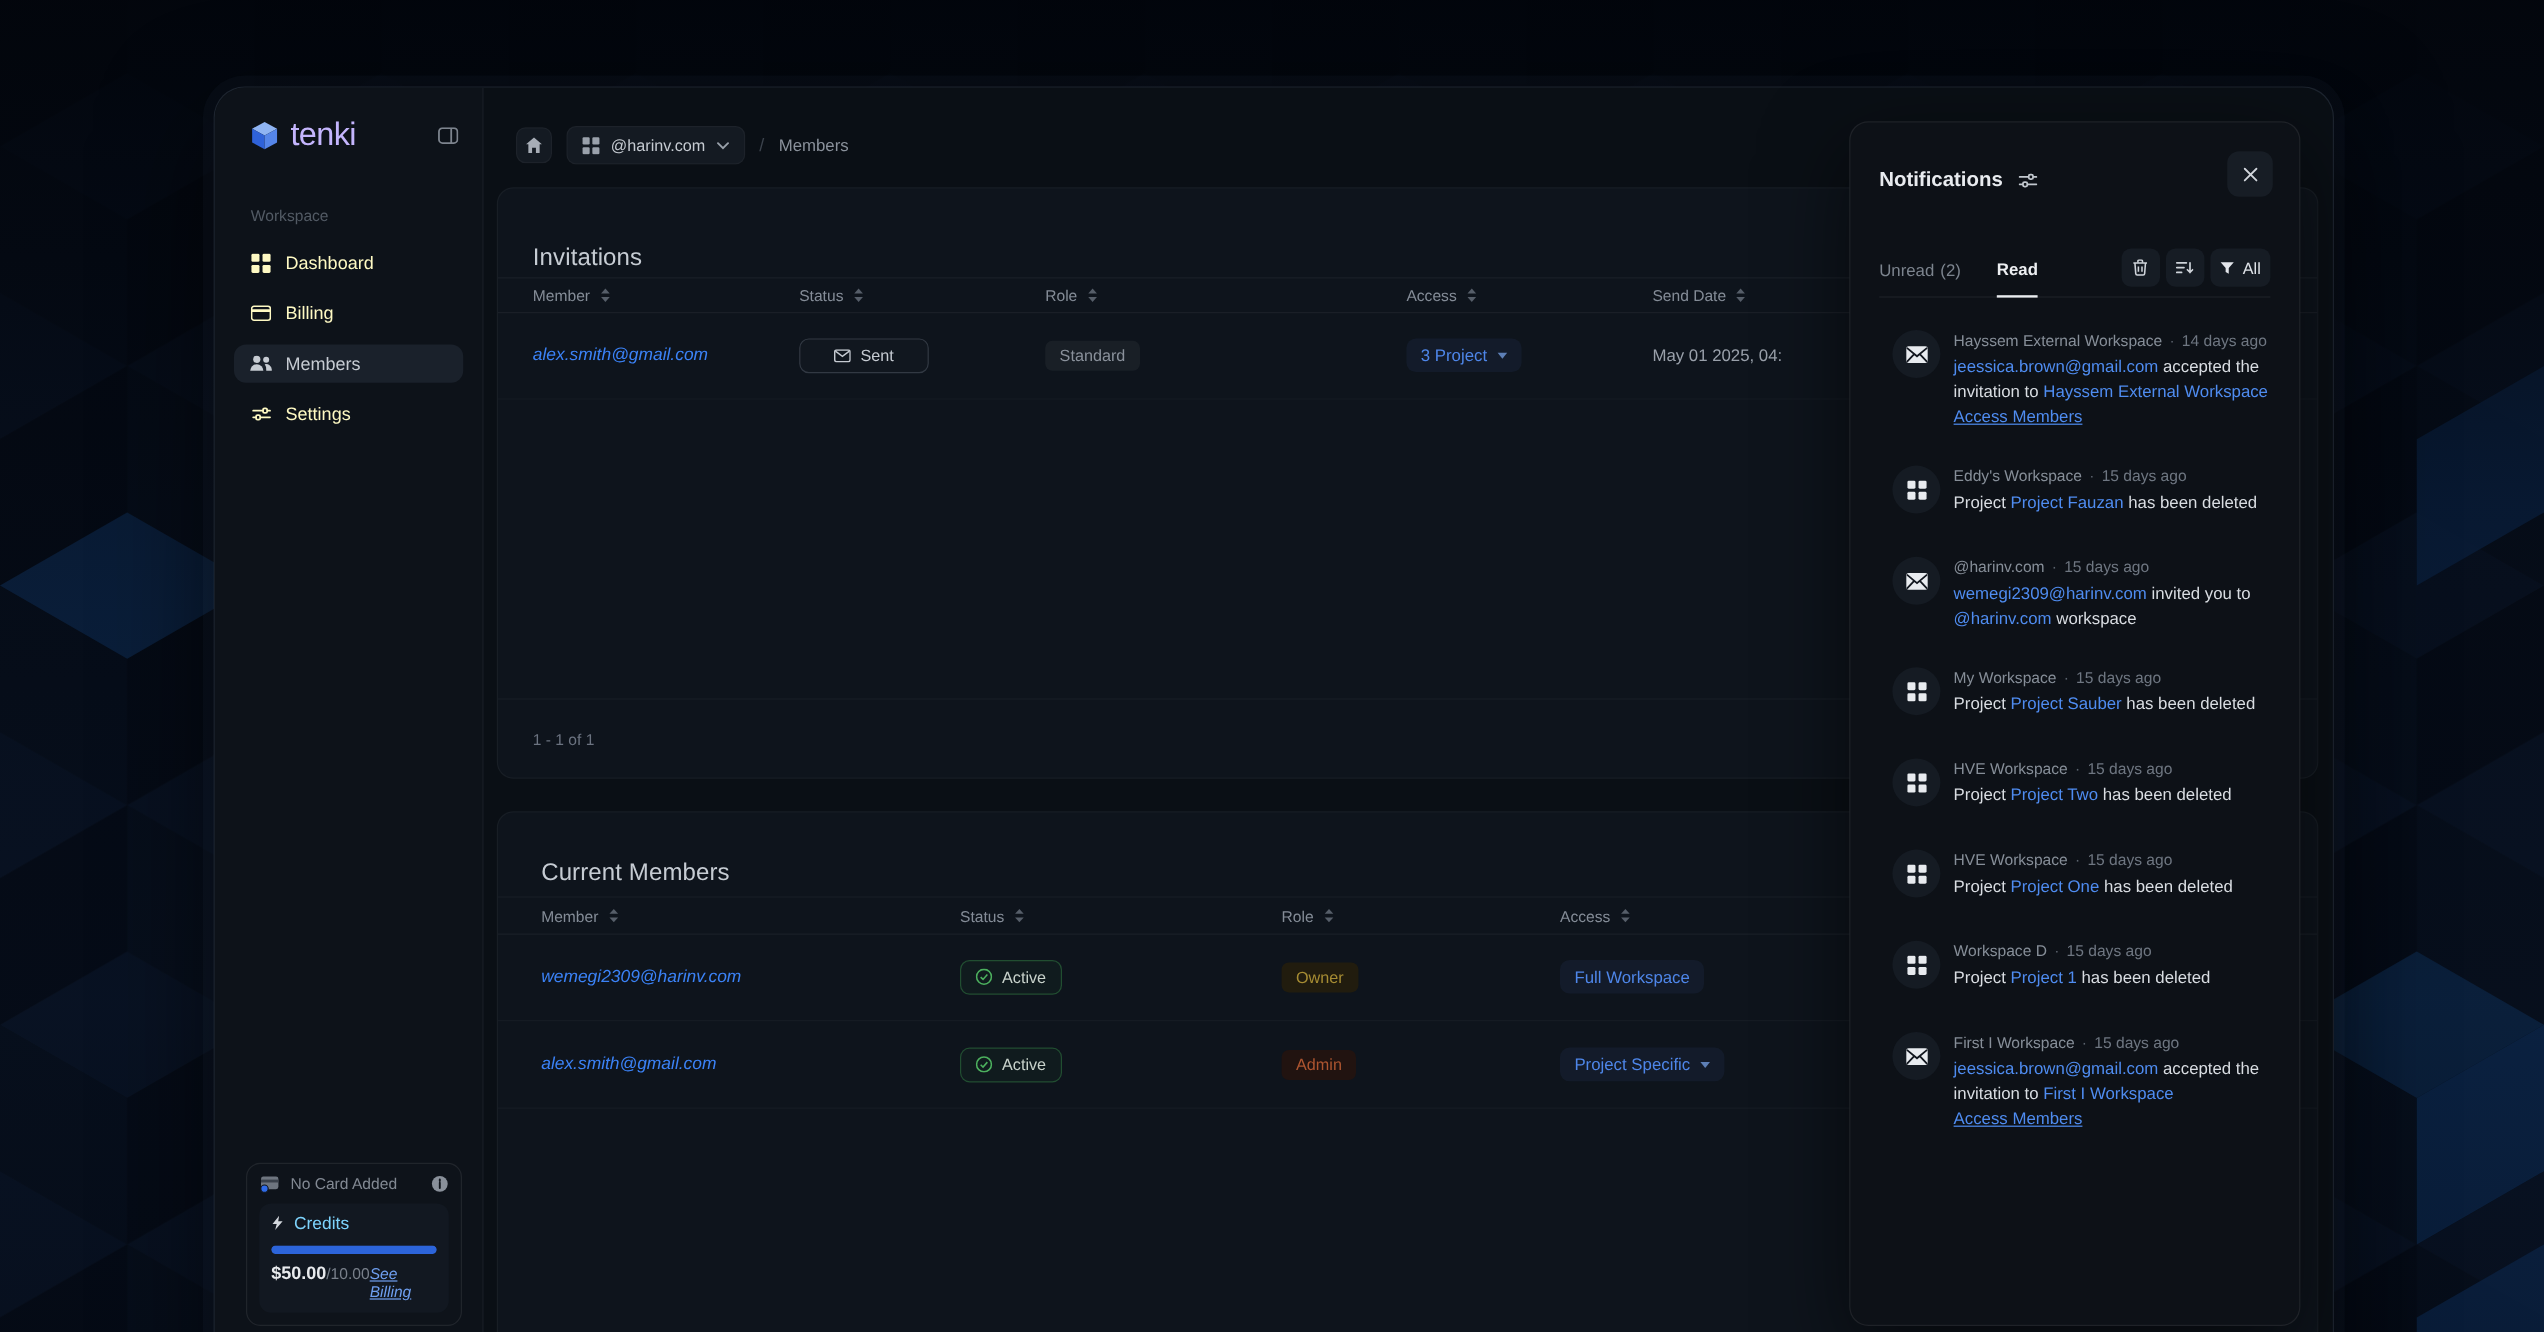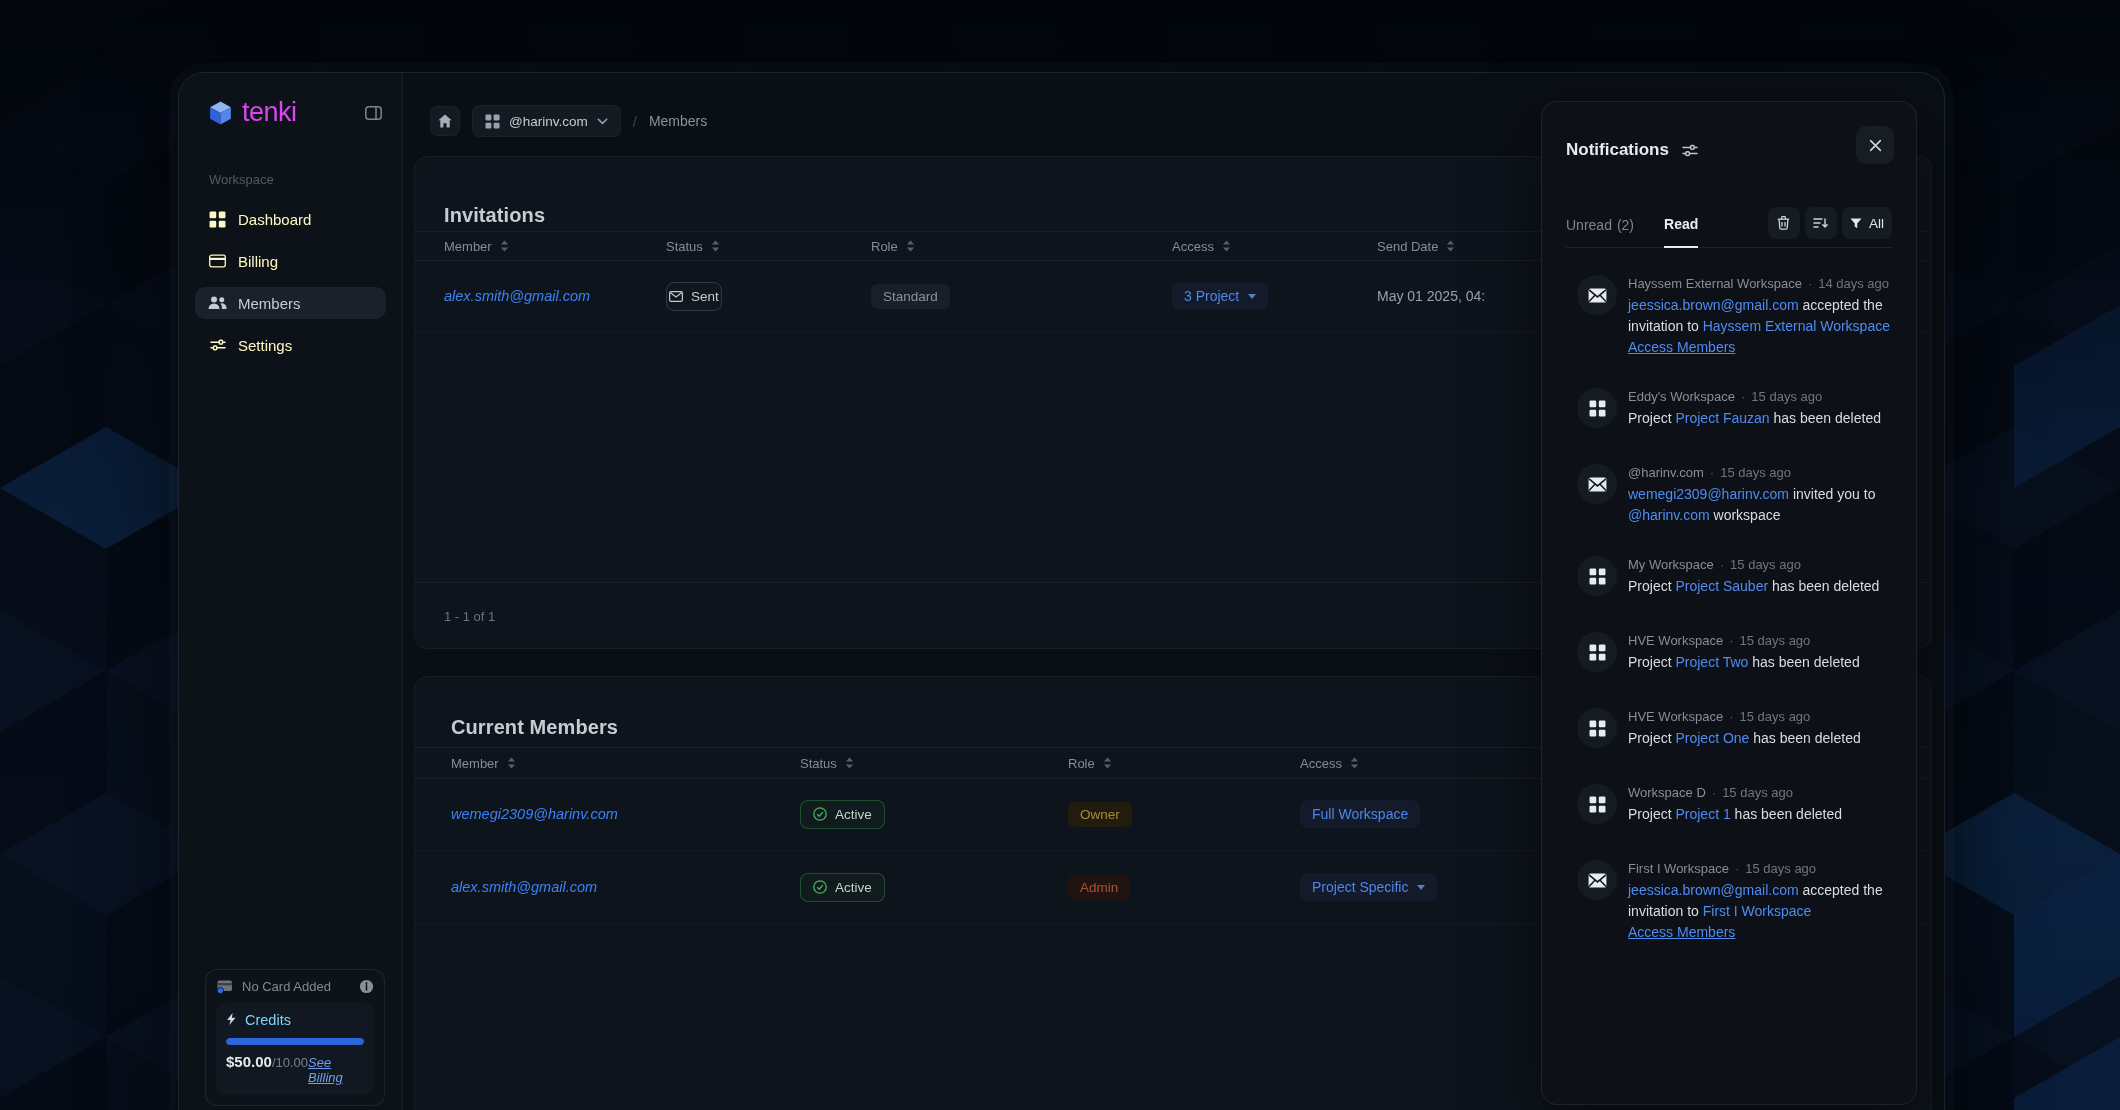--- a/index.html
+++ b/index.html
@@ -8,21 +8,21 @@
 
   
   .window{position:absolute;left:178px;top:72px;width:1765px;height:1120px;border-radius:26px;
     background:#0a0f15;border:1px solid rgba(150,170,205,0.14);
     box-shadow:0 0 0 9px rgba(120,145,190,0.045),0 30px 90px rgba(0,0,0,0.6);overflow:hidden;}
 
   
   .sidebar{position:absolute;left:0;top:0;bottom:0;width:223px;background:#0d1219;
     border-right:1px solid rgba(255,255,255,0.055);}
   .logo-row{display:flex;align-items:center;padding:24px 16px 0 28px;gap:8px;}
-  .logo-text{font-size:27px;font-weight:500;color:#d946ef;letter-spacing:-0.5px;}
+  .logo-text{font-size:27px;font-weight:500;color:#c4b5fd;letter-spacing:-0.5px;}
   .collapse-btn{margin-left:auto;background:none;border:none;cursor:pointer;padding:4px;display:flex;}
   .section-label{padding:44px 0 0 30px;font-size:13px;color:#525a64;}
   .nav{margin-top:16px;display:flex;flex-direction:column;gap:10px;}
   .nav-item{margin:0 16px;height:32px;display:flex;align-items:center;gap:11px;padding:0 13px;
     border-radius:10px;color:#fef9c3;font-size:15px;cursor:pointer;}
   .nav-item.active{background:#1a212b;color:#c6cbd2;}
   .nav-item .nicon{display:flex;width:19px;justify-content:center;}
 
   .credits-card{position:absolute;left:26px;top:896px;width:180px;border:1px solid rgba(255,255,255,0.08);
     border-radius:12px;padding:9px 10px 10px;box-sizing:border-box;background:rgba(255,255,255,0.008);}
@@ -43,31 +43,31 @@
   .icon-btn{width:30px;height:30px;border-radius:8px;background:#141a22;border:1px solid rgba(255,255,255,0.04);
     display:flex;align-items:center;justify-content:center;cursor:pointer;}
   .ws-pill{height:30px;border-radius:8px;background:#141a22;border:1px solid rgba(255,255,255,0.04);
     display:flex;align-items:center;gap:9px;padding:0 12px;cursor:pointer;}
   .ws-pill .ws-name{font-size:13.5px;color:#c6cbd2;}
   .crumb-sep{color:#3c434d;font-size:15px;}
   .crumb-page{color:#8a919b;font-size:14px;}
 
   .card{position:absolute;left:12px;width:1518px;background:#0e141c;border:1px solid rgba(255,255,255,0.045);
     border-radius:14px;box-sizing:border-box;}
-  .card-title{position:absolute;font-size:20px;font-weight:700;color:#c6ccd3;letter-spacing:0.1px;margin-top:26px;}
+  .card-title{position:absolute;font-size:20px;font-weight:400;color:#c6ccd3;letter-spacing:0.1px;margin-top:26px;}
   .thead{position:absolute;left:0;right:0;border-top:1px solid rgba(255,255,255,0.05);
     border-bottom:1px solid rgba(255,255,255,0.05);}
   .th{display:flex;align-items:center;gap:8px;color:#848c97;font-size:13px;cursor:pointer;}
   .tbody{position:absolute;left:0;right:0;}
   .trow{height:72px;border-bottom:1px solid rgba(255,255,255,0.032);}
   .grid-inv{display:grid;grid-template-columns:222px 205px 301px 205px 1fr;align-items:center;padding-left:29px;}
   .grid-mem{display:grid;grid-template-columns:349px 268px 232px 1fr;align-items:center;padding-left:36px;}
   .cell-email{font-size:14.5px;color:#3b82f6;font-style:italic;}
   .cell-date{font-size:14px;color:#99a0aa;white-space:nowrap;overflow:hidden;}
-  .badge-sent{display:inline-flex;align-items:center;gap:8px;padding:6px 2px;border:1px solid #323943;
+  .badge-sent{display:inline-flex;align-items:center;gap:8px;padding:6px 28px;border:1px solid #323943;
     border-radius:8px;color:#c6cbd2;font-size:13.5px;background:rgba(255,255,255,0.015);width:max-content;cursor:default;}
   .chip{display:inline-block;padding:5px 12px;border-radius:6px;font-size:13.5px;width:max-content;}
   .chip-neutral{background:#191f26;color:#8a919b;}
   .chip-owner{background:#211c0e;color:#a68c33;}
   .chip-admin{background:#211310;color:#ad5530;}
   .badge-active{display:inline-flex;align-items:center;gap:8px;padding:6px 12px;border:1px solid rgba(63,160,82,0.38);
     border-radius:8px;color:#c8d2cb;font-size:13.5px;background:rgba(40,95,52,0.10);width:max-content;}
   .access-btn{display:inline-flex;align-items:center;gap:9px;color:#4e86e9;font-size:14px;padding:6px 12px;
     border-radius:8px;background:rgba(78,134,233,0.07);border:none;cursor:pointer;width:max-content;font-family:inherit;}
   .caret{width:0;height:0;border-left:4.5px solid transparent;border-right:4.5px solid transparent;

